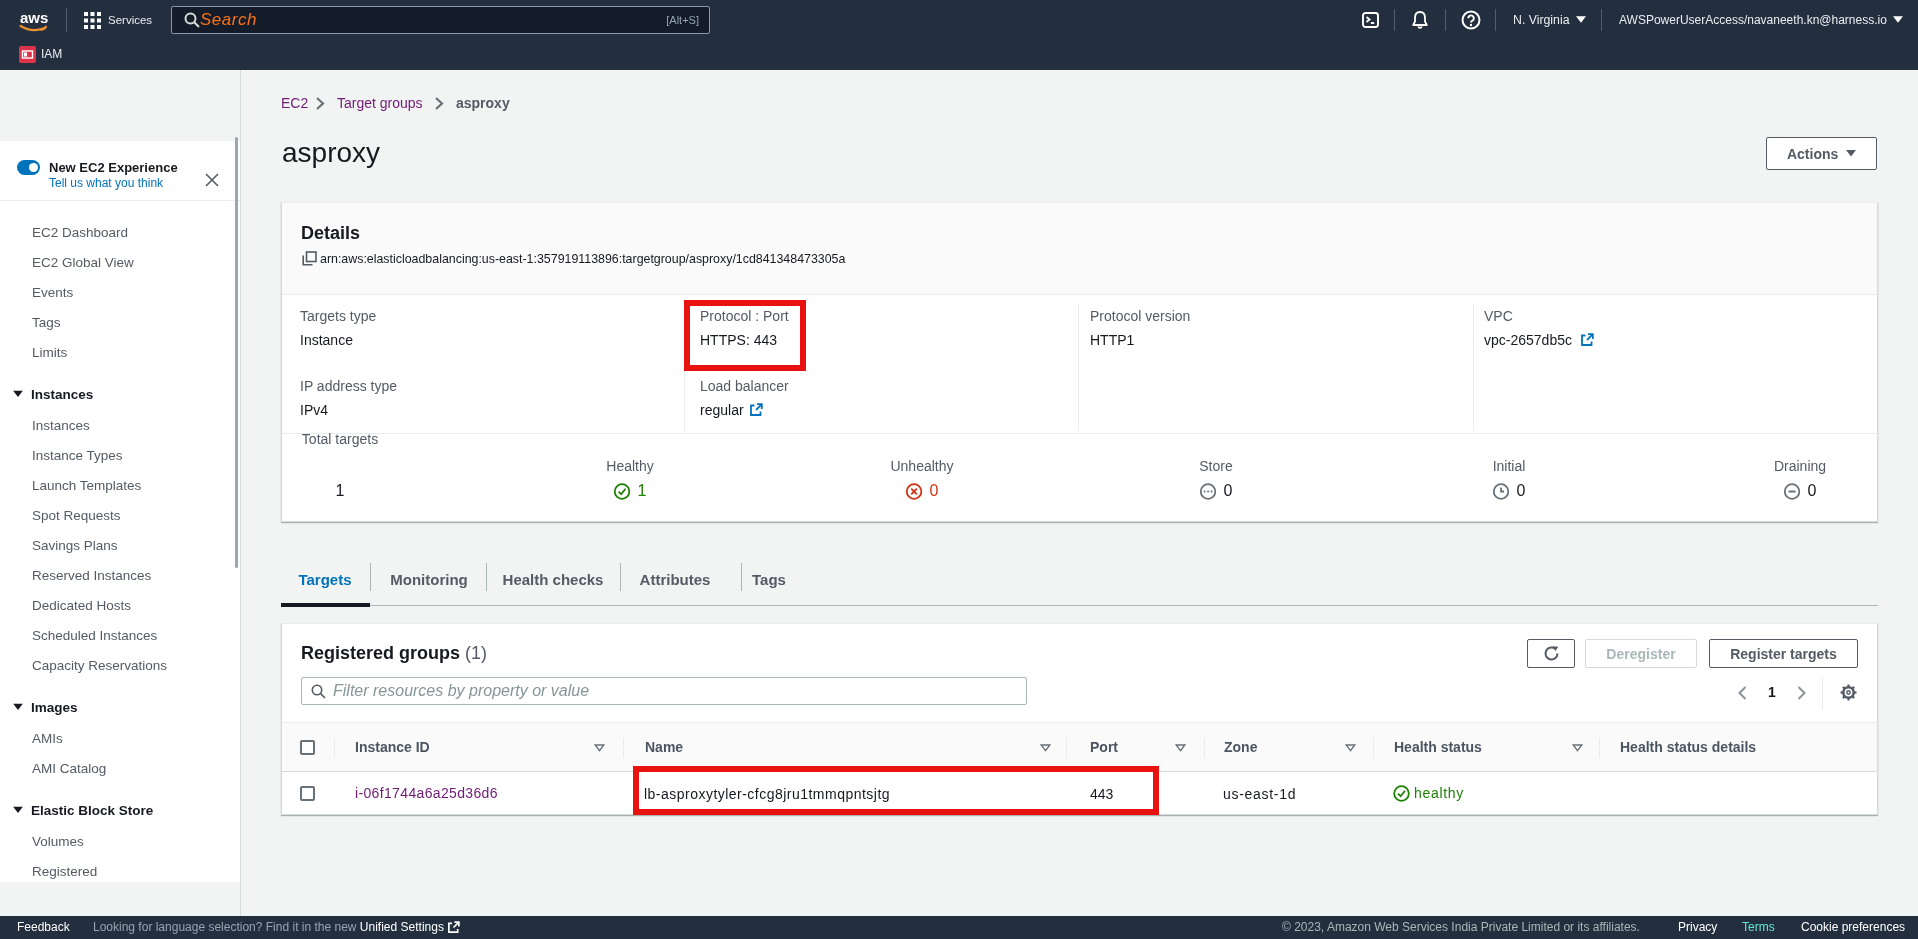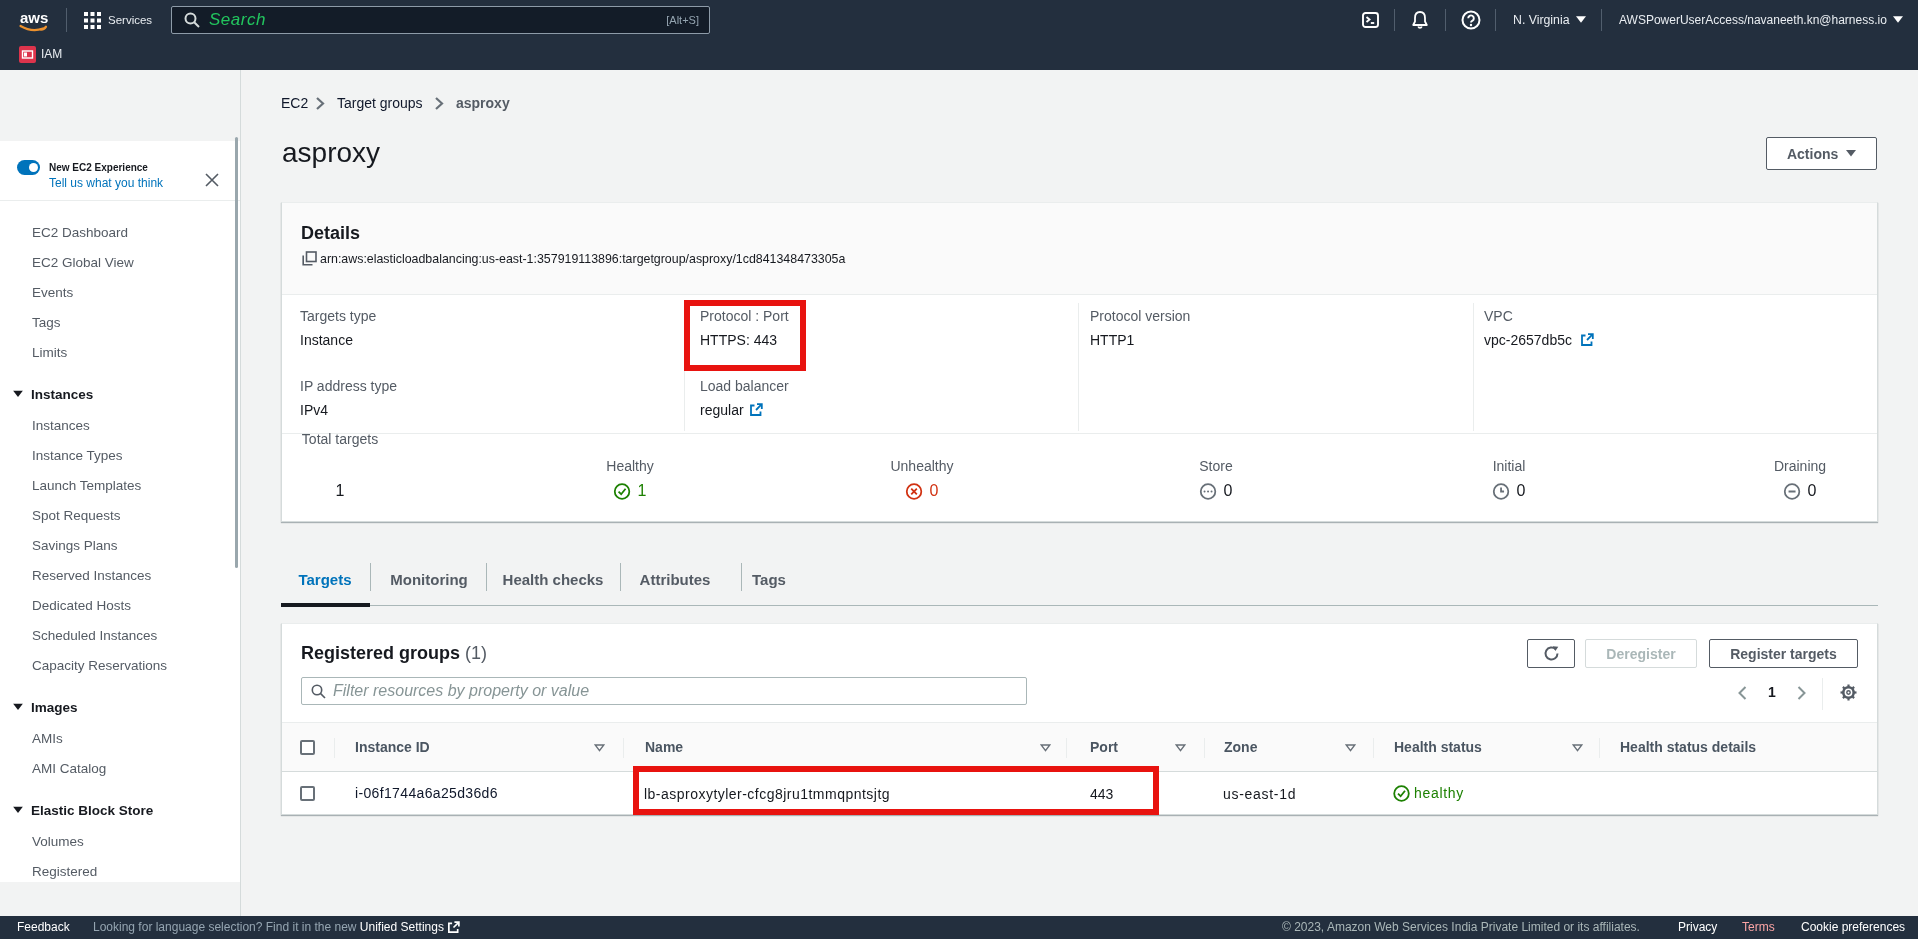--- a/index.html
+++ b/index.html
@@ -6,36 +6,36 @@
 html,body { width:1918px; height:939px; overflow:hidden; }
 body { font-family:"Liberation Sans", sans-serif; background:#f2f3f3; position:relative; }
 .abs { position:absolute; }
 .row { display:flex; align-items:center; }
 svg { display:block; }
 
 
 #hdr { left:0; top:0; width:1918px; height:70px; background:#232f3e; z-index:50; }
 #hdr .t14 { color:#e9edf1; font-size:14px; }
 #srch { left:171px; top:6px; width:539px; height:28px; background:#131c28; border:1px solid #8d9ba8; border-radius:2px; display:flex; align-items:center; }
-#srch .ph { color:#22c55e; font-style:italic; font-size:17px; letter-spacing:.5px; margin-left:9px; flex:1; }
+#srch .ph { color:#f97316; font-style:italic; font-size:17px; letter-spacing:.5px; flex:1; }
 #srch .alt { color:#95a5b1; font-size:11px; margin-right:10px; }
 .hdiv { width:1px; background:#515e6d; }
 
 
 #sb { left:0; top:70px; width:241px; height:846px; background:#f2f3f3; border-right:1px solid #d5dbdb; }
 #sbw { left:0; top:141px; width:240px; height:741px; background:#fff; }
 .sbitem { position:absolute; left:32px; font-size:13.5px; color:#545b64; transform:translateY(-50%); white-space:nowrap; }
 .sbhead { position:absolute; left:31px; font-size:13.5px; font-weight:bold; color:#16191f; transform:translateY(-50%); white-space:nowrap; }
 .sbcaret { position:absolute; left:13px; transform:translateY(-50%); }
 
 
 #ftr { left:0; top:916px; width:1918px; height:23px; background:#232f3e; color:#d5dbdb; font-size:12px; }
 
 
-.link { color:#0f172a; text-decoration:none; }
+.link { color:#701a75; text-decoration:none; }
 .card { position:absolute; background:#fff; border:1px solid #d5dbdb; border-top-color:#eaeded; box-shadow:0 1px 1px 0 rgba(0,28,36,.3); }
 .lbl { color:#545b64; font-size:14px; position:absolute; transform:translateY(-50%); white-space:nowrap; }
 .val { color:#16191f; font-size:14px; position:absolute; transform:translateY(-50%); white-space:nowrap; }
 .btn { position:absolute; background:#fff; border:1px solid #545b64; border-radius:2px; color:#545b64; font-weight:bold; font-size:14px; display:flex; align-items:center; justify-content:center; }
 .redbox { position:absolute; border:7px solid #e8130f; z-index:40; }
 </style>
 </head>
 <body>
 
 <div id="hdr" class="abs">
@@ -110,21 +110,21 @@
     <rect x="5" y="6.5" width="3" height="4" fill="#fff"></rect>
   </svg>
   <div class="abs t14" style="left:41px;top:54px;transform:translateY(-50%);font-size:12px">IAM</div>
 </div>
 
 <div id="sb" class="abs"></div>
 <div id="sbw" class="abs">
 
   <div class="abs" style="left:17px;top:19px;width:23px;height:15px;border-radius:8px;background:#0073bb"></div>
   <div class="abs" style="left:29px;top:22px;width:9px;height:9px;border-radius:50%;background:#fff"></div>
-  <div class="abs" style="left:49px;top:26px;transform:translateY(-50%);font-size:10px;font-weight:bold;color:#16191f">New EC2 Experience</div>
+  <div class="abs" style="left:49px;top:26px;transform:translateY(-50%);font-size:13px;font-weight:bold;color:#16191f">New EC2 Experience</div>
   <div class="abs" style="left:49px;top:42px;transform:translateY(-50%);font-size:12px;color:#0073bb">Tell us what you think</div>
   <svg class="abs" style="left:205px;top:32px" width="14" height="14" viewBox="0 0 14 14">
       <path d="M1 1 L13 13 M13 1 L1 13" stroke="#545b64" stroke-width="1.6"></path>
     </svg>
   <div class="abs" style="left:0;top:59px;width:240px;height:1px;background:#eaeded"></div>
 
   <div class="sbitem" style="top:91px">EC2 Dashboard</div>
   <div class="sbitem" style="top:121px">EC2 Global View</div>
   <div class="sbitem" style="top:151px">Events</div>
   <div class="sbitem" style="top:181px">Tags</div>
@@ -358,15 +358,15 @@
 <div id="ftr" class="abs">
   <div class="abs" style="left:17px;top:11px;transform:translateY(-50%);color:#fff">Feedback</div>
   <div class="abs" style="left:93px;top:11px;transform:translateY(-50%);color:#95a5b1">Looking for language selection? Find it in the new <span style="color:#fff">Unified Settings</span></div>
   <svg class="abs" style="left:447px;top:5px" width="13" height="13" viewBox="0 0 14 14">
     <path d="M5.5 2.5 H2 V12 H11.5 V8.5" stroke="#fff" stroke-width="1.8" fill="none"></path>
     <path d="M8 1.2 H12.8 V6" stroke="#fff" stroke-width="1.8" fill="none"></path>
     <line x1="12.3" y1="1.7" x2="7" y2="7" stroke="#fff" stroke-width="1.8"></line>
   </svg>
   <div class="abs" style="left:1282px;top:11px;transform:translateY(-50%);color:#aab7b8">© 2023, Amazon Web Services India Private Limited or its affiliates.</div>
   <div class="abs" style="left:1678px;top:11px;transform:translateY(-50%);color:#fff">Privacy</div>
-  <div class="abs" style="left:1742px;top:11px;transform:translateY(-50%);color:#fca5a5">Terms</div>
+  <div class="abs" style="left:1742px;top:11px;transform:translateY(-50%);color:#5eead4">Terms</div>
   <div class="abs" style="left:1801px;top:11px;transform:translateY(-50%);color:#fff">Cookie preferences</div>
 </div>
 
 </body></html>

